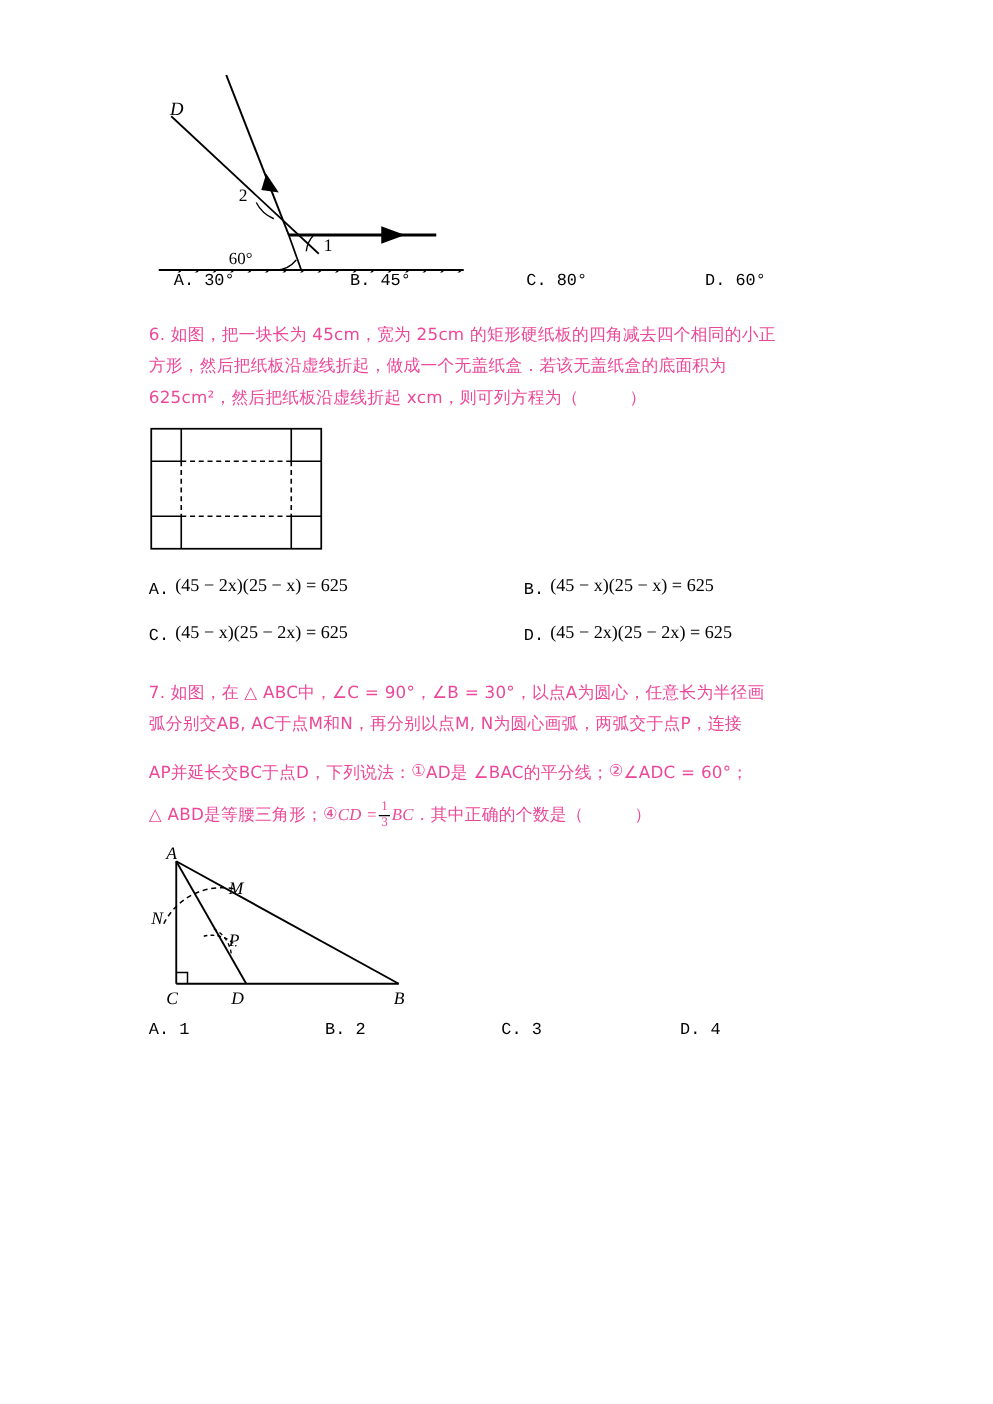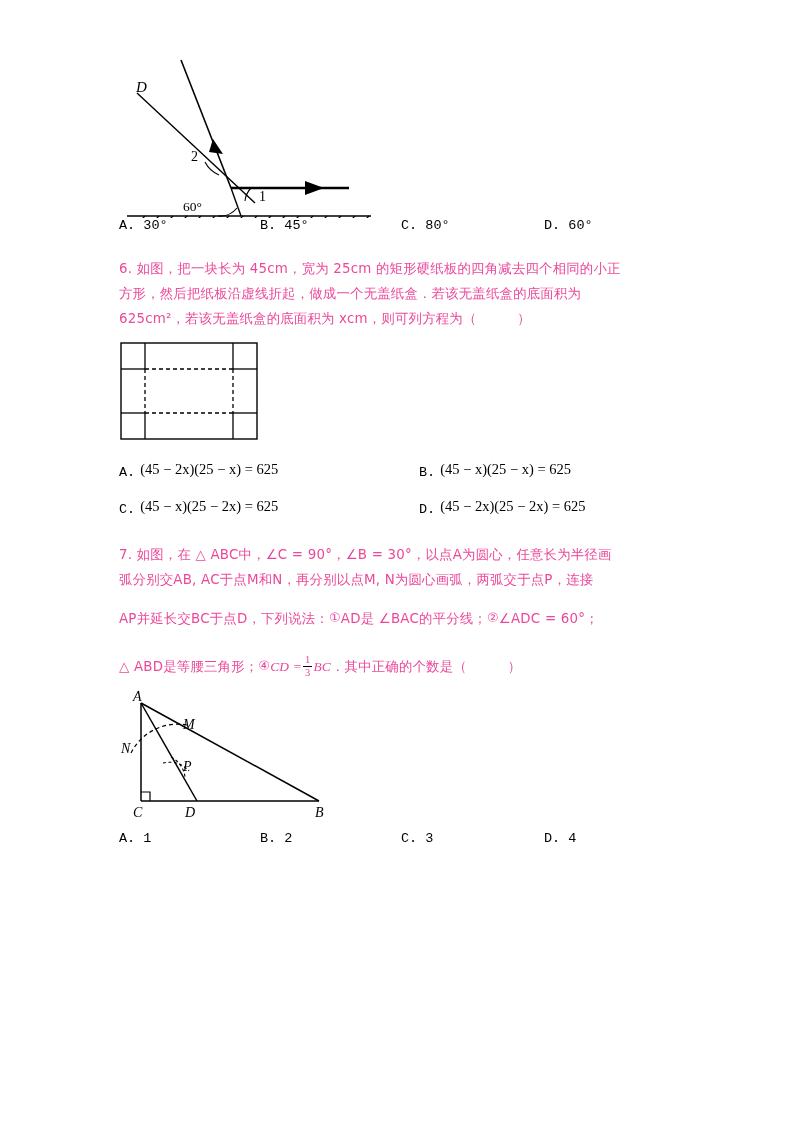--- a/index.html
+++ b/index.html
@@ -159,31 +159,31 @@
         <text x="17" y="56" font-family="Liberation Serif, serif" font-style="italic" font-size="15">D</text>
         <text x="72" y="125" font-family="Liberation Serif, serif" font-size="14">2</text>
         <text x="140" y="165" font-family="Liberation Serif, serif" font-size="14">1</text>
         <text x="64" y="175" font-family="Liberation Serif, serif" font-size="13.5">60°</text>
         <text x="12" y="204" font-family="Liberation Serif, serif" font-style="italic" font-size="14">A</text>
         <text x="116" y="204" font-family="Liberation Serif, serif" font-style="italic" font-size="14">C</text>
         <text x="172" y="204" font-family="Liberation Serif, serif" font-style="italic" font-size="14">B</text>
       </svg>
     </div>
 
-    <div class="options" style="height:34px;">
+    <div class="options" style="height:34px;margin-left:20px;">
       <span class="opt opt-a"><span>A.</span>&nbsp;<span>30°</span></span>
       <span class="opt opt-b"><span>B.</span>&nbsp;<span>45°</span></span>
       <span class="opt opt-c"><span>C.</span>&nbsp;<span>80°</span></span>
       <span class="opt opt-d"><span>D.</span>&nbsp;<span>60°</span></span>
     </div>
 
     <div class="q-text" style="margin-top:4px;">
       <div>6. 如图，把一块长为 45cm，宽为 25cm 的矩形硬纸板的四角减去四个相同的小正</div>
       <div>方形，然后把纸板沿虚线折起，做成一个无盖纸盒．若该无盖纸盒的底面积为</div>
-      <div>625cm²，若该无盖纸盒的底面积为 xcm，则可列方程为（　　　）</div>
+      <div>625cm²，然后把纸板沿虚线折起 xcm，则可列方程为（　　　）</div>
     </div>
 
     <div class="figure fig-2" style="margin-top:9px;">
       <svg width="200" height="110" viewBox="0 0 200 110">
 
         <rect x="2" y="3" width="136" height="96" fill="none" stroke="#000" stroke-width="1.4"></rect>
 
         <line x1="2" y1="29" x2="26" y2="29" stroke="#000" stroke-width="1.3"></line>
         <line x1="2" y1="73" x2="26" y2="73" stroke="#000" stroke-width="1.3"></line>
         <line x1="114" y1="29" x2="138" y2="29" stroke="#000" stroke-width="1.3"></line>
@@ -219,21 +219,21 @@
         </span>
       </div>
     </div>
 
     <div class="q-text" style="margin-top:8px;">
       <div>7. 如图，在 △ ABC中，∠C = 90°，∠B = 30°，以点A为圆心，任意长为半径画</div>
       <div>弧分别交AB, AC于点M和N，再分别以点M, N为圆心画弧，两弧交于点P，连接</div>
       <div style="margin-top:13px;">
         <span>AP并延长交BC于点D，下列说法：</span><span class="circled">①</span><span>AD是 ∠BAC的平分线；</span><span class="circled">②</span><span>∠ADC = 60°；</span>
       </div>
-      <div style="margin-top:22px;">
+      <div style="margin-top:8px;">
         <span>△ ABD是等腰三角形；</span><span class="circled">④</span><span class="mono-it">CD =</span><span class="frac"><span class="top">1</span><span class="bot">3</span></span><span class="mono-it">BC</span><span>．其中正确的个数是（　　　）</span>
       </div>
     </div>
 
     <div class="figure fig-3" style="margin-top:12px;">
       <svg width="260" height="140" viewBox="0 0 260 140">
 
         <line x1="22" y1="12" x2="22" y2="110" stroke="#000" stroke-width="1.5"></line>
         <line x1="22" y1="110" x2="200" y2="110" stroke="#000" stroke-width="1.5"></line>
         <line x1="22" y1="12" x2="200" y2="110" stroke="#000" stroke-width="1.5"></line>

